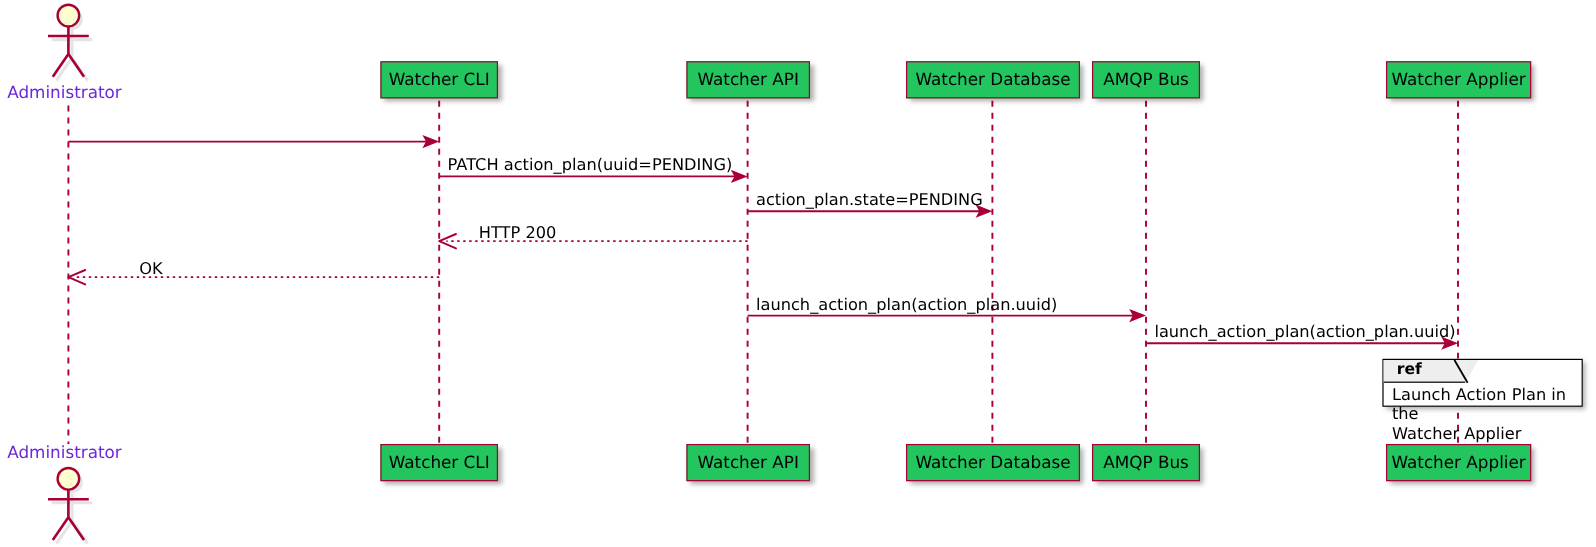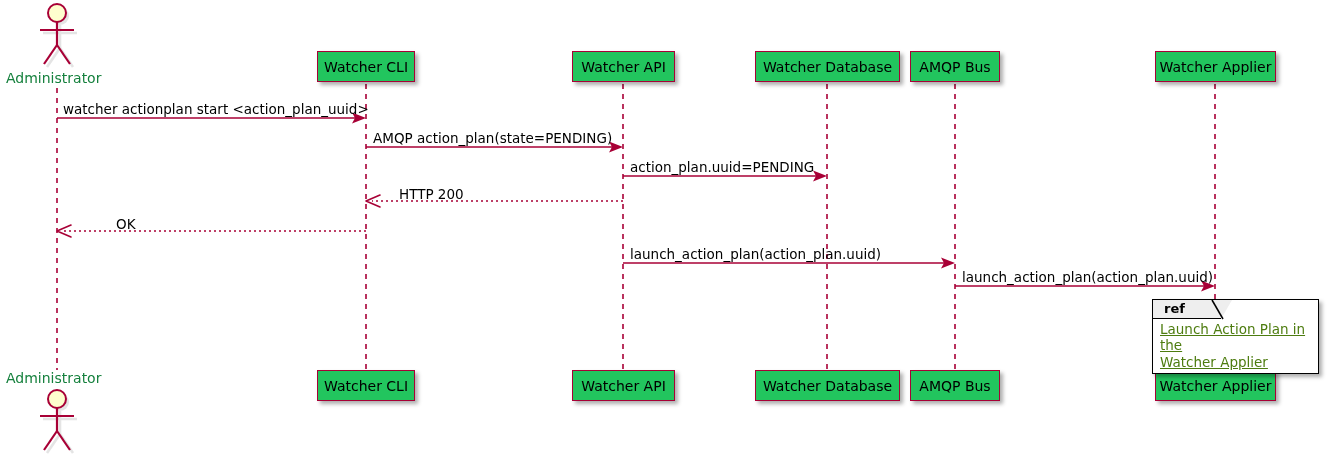--- a/index.html
+++ b/index.html
@@ -56,21 +56,21 @@
     display: flex;
     align-items: center;
     justify-content: center;
     color: #000000;
     font-size: 14px;
     white-space: nowrap;
   }
   .actor-label {
     position: absolute;
     font-size: 14px;
-    color: #15803d;
+    color: #6d28d9;
     white-space: nowrap;
     text-align: center;
   }
   .msg-label {
     position: absolute;
     font-size: 13.5px;
     color: #000000;
     white-space: nowrap;
   }
   .refbox {
@@ -110,22 +110,21 @@
     right: -12px;
     top: -1px;
     width: 22px;
     height: 22px;
     overflow: visible;
   }
   .refbox-body {
     padding: 2px 6px 4px 7px;
     font-size: 13.5px;
     line-height: 1.22;
-    color: #4d7c0f;
-    text-decoration: underline;
+    color: #000000;
   }
 </style>
 </head>
 <body>
 
 <div id="diagram">
 
   <svg class="layer" viewBox="0 0 1330 456">
 
     <line class="lifeline" x1="57" y1="88" x2="57" y2="370"></line>
@@ -209,35 +208,34 @@
   <div class="pbox" style="left:755px; top:51px; width:145px; height:31px;">Watcher Database</div>
   <div class="pbox" style="left:910px; top:51px; width:90px; height:31px;">AMQP Bus</div>
   <div class="pbox" style="left:1155px; top:51px; width:121px; height:31px;">Watcher Applier</div>
 
   <div class="pbox" style="left:317px; top:370px; width:98px; height:31px;">Watcher CLI</div>
   <div class="pbox" style="left:572px; top:370px; width:103px; height:31px;">Watcher API</div>
   <div class="pbox" style="left:755px; top:370px; width:145px; height:31px;">Watcher Database</div>
   <div class="pbox" style="left:910px; top:370px; width:90px; height:31px;">AMQP Bus</div>
   <div class="pbox" style="left:1155px; top:370px; width:121px; height:31px;">Watcher Applier</div>
 
-  <div class="msg-label" style="left:63px; top:101px;">watcher actionplan start &lt;action_plan_uuid&gt;</div>
-
-  <div class="msg-label" style="left:373px; top:130px;">AMQP action_plan(state=PENDING)</div>
-
-  <div class="msg-label" style="left:630px; top:159px;">action_plan.uuid=PENDING</div>
+
+  <div class="msg-label" style="left:373px; top:130px;">PATCH action_plan(uuid=PENDING)</div>
+
+  <div class="msg-label" style="left:630px; top:159px;">action_plan.state=PENDING</div>
 
   <div class="msg-label" style="left:380px; top:186px;margin-left:19px;">HTTP 200</div>
 
   <div class="msg-label" style="left:72px; top:216px;margin-left:44px;">OK</div>
 
   <div class="msg-label" style="left:630px; top:246px;">launch_action_plan(action_plan.uuid)</div>
 
   <div class="msg-label" style="left:962px; top:269px;">launch_action_plan(action_plan.uuid)</div>
 
-  <div class="refbox" style="left:1152px; top:299px; width:167px; height:75px;">
+  <div class="refbox" style="left:1152px; top:299px; width:167px; height:40px;">
     <div class="refbox-tab">
       <span class="refbox-tab-text">ref</span>
       <span class="refbox-tab-corner"></span>
       <svg class="refbox-tab-corner-line" viewBox="0 0 22 22">
         <line x1="1" y1="1" x2="12" y2="20" stroke="#000000" stroke-width="1.5"></line>
       </svg>
     </div>
     <div class="refbox-body">
       <div>Launch Action Plan in the</div>
       <div>Watcher Applier</div>

